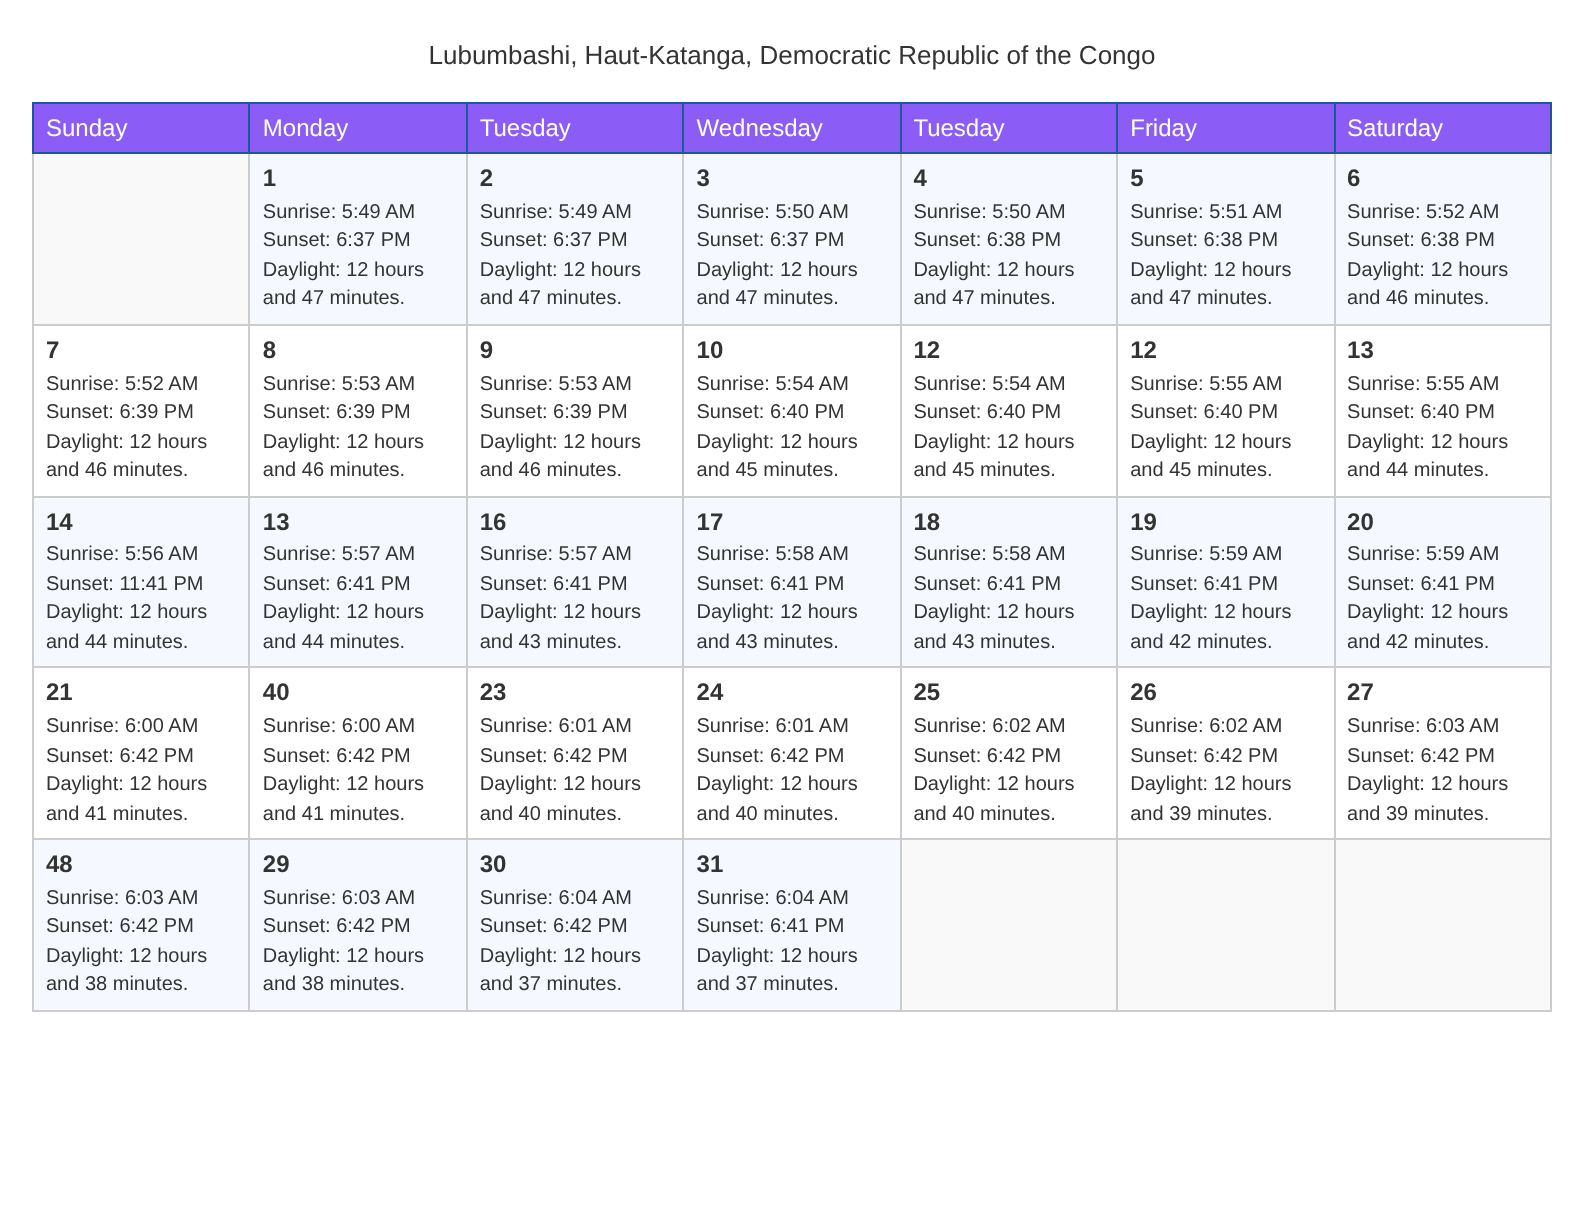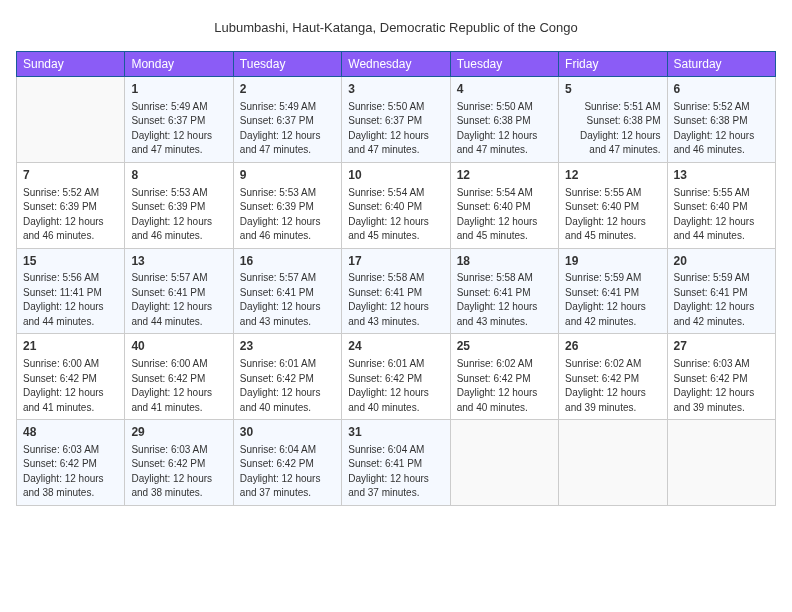--- a/index.html
+++ b/index.html
@@ -139,21 +139,21 @@
 Daylight: 12 hours and 47 minutes.</div>
         </td>
         <td>
           <span class="day-number">4</span>
           <div class="day-info" style="white-space: pre-line;">Sunrise: 5:50 AM
 Sunset: 6:38 PM
 Daylight: 12 hours and 47 minutes.</div>
         </td>
         <td>
           <span class="day-number">5</span>
-          <div class="day-info" style="white-space: pre-line; text-align: right;">Sunrise: 5:51 AM
+          <div class="day-info" style="white-space: pre-line;">Sunrise: 5:51 AM
 Sunset: 6:38 PM
 Daylight: 12 hours and 47 minutes.</div>
         </td>
         <td>
           <span class="day-number">6</span>
           <div class="day-info" style="white-space: pre-line;">Sunrise: 5:52 AM
 Sunset: 6:38 PM
 Daylight: 12 hours and 46 minutes.</div>
         </td>
       </tr>
@@ -196,21 +196,21 @@
         </td>
         <td>
           <span class="day-number">13</span>
           <div class="day-info" style="white-space: pre-line;">Sunrise: 5:55 AM
 Sunset: 6:40 PM
 Daylight: 12 hours and 44 minutes.</div>
         </td>
       </tr>
       <tr>
         <td>
-          <span class="day-number">15</span>
+          <span class="day-number">14</span>
           <div class="day-info" style="white-space: pre-line;">Sunrise: 5:56 AM
 Sunset: 11:41 PM
 Daylight: 12 hours and 44 minutes.</div>
         </td>
         <td>
           <span class="day-number">13</span>
           <div class="day-info" style="white-space: pre-line;">Sunrise: 5:57 AM
 Sunset: 6:41 PM
 Daylight: 12 hours and 44 minutes.</div>
         </td>

